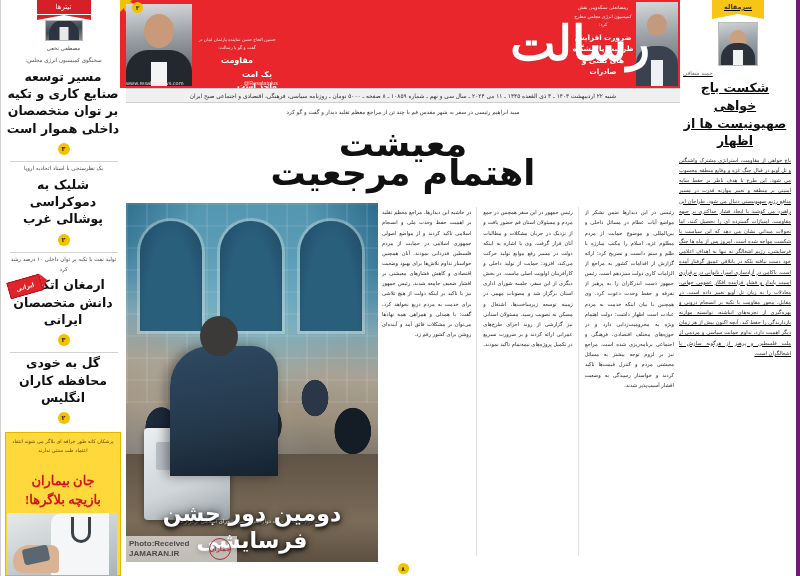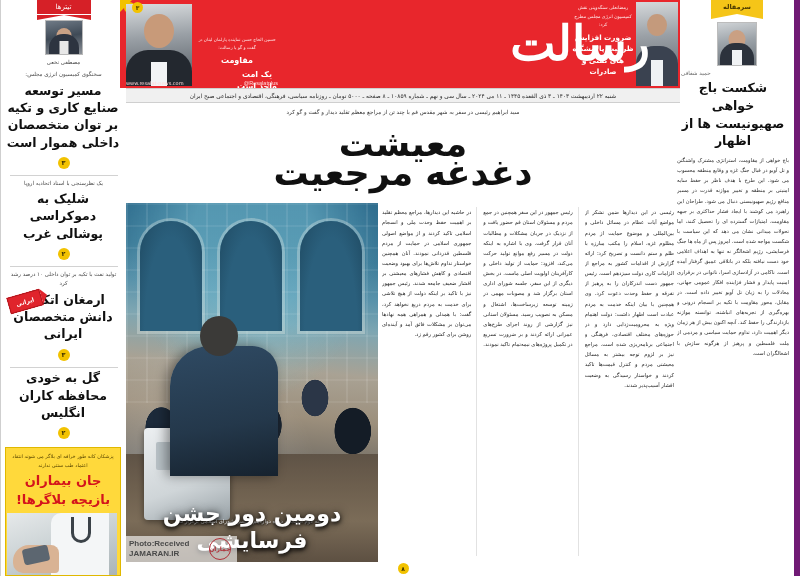--- a/index.html
+++ b/index.html
@@ -104,21 +104,21 @@
     border-left: 6px solid #e0242c;
   }
   .yellow-box {
     width: 116px; background: #ffd93b;
     border: 1px solid #e0b800; margin: 4px auto 0 auto;
     padding: 4px 3px 0 3px; position: relative;
   }
   .yellow-box .yk { font-size: 5px; line-height: 1.7; color: #5a4700; text-align: center; }
   .yellow-box .yh {
     font-size: 13px; font-weight: bold; color: #d4141c;
-    line-height: 1.3; text-align: center; margin: 4px 0 4px 0;
+    line-height: 1.3; text-align: center; margin: 19px 0 4px 0; font-family: Liberation Serif, serif;
   }
   .yellow-photo {
     width: 110px; height: 62px; margin: 0 auto;
     background: linear-gradient(160deg,#e6e9ea 0%,#cfd6d8 40%,#aab4b8 100%);
     position: relative; overflow: hidden;
   }
   .yellow-photo .coat {
     position: absolute; right: 8px; top: 0; width: 58px; height: 62px;
     background: #f4f6f7; border-radius: 10px 0 0 0;
   }
@@ -299,23 +299,24 @@
   .foot-circle {
     width: 11px; height: 11px; border-radius: 50%;
     background: #f2c200; color: #3a2e00; font-size: 6px;
     line-height: 11px; text-align: center; font-weight: bold;
     margin: 1px auto 0 auto;
   }
 
   
   .left-col {
     width: 120px; flex: 0 0 120px;
-    background: #ffffff; border-right: 6px solid #701a75;
+    background: #ffffff; border-right: 4px solid #701a75;
     padding: 0 5px; display: flex; flex-direction: column; align-items: center;
     position: relative;
+    text-decoration: underline;
   }
   .ribbon-yellow {
     position: relative; width: 52px; height: 14px;
     background: #f5c518; color: #4a3800;
     font-size: 6.5px; line-height: 14px; text-align: center; font-weight: bold;
   }
   .ribbon-yellow:after {
     content: ""; position: absolute; left: 0; top: 14px;
     border-left: 26px solid #f5c518; border-right: 26px solid #f5c518;
     border-bottom: 5px solid transparent;
@@ -448,21 +449,21 @@
 
       <div class="logo-ar">رسالت</div>
 
       <div class="handle">@Resalatplus</div>
     </header>
 
     <div class="dateline">شنبه ۲۲ اردیبهشت ۱۴۰۳ ـ ۳ ذی القعده ۱۴۴۵ ـ ۱۱ می ۲۰۲۴ ـ سال سی و نهم ـ شماره ۱۰۸۵۹ ـ ۸ صفحه ـ ۵۰۰۰ تومان ـ روزنامه سیاسی، فرهنگی، اقتصادی و اجتماعی صبح ایران</div>
 
     <div class="top-kicker">سید ابراهیم رئیسی در سفر به شهر مقدس قم با چند تن از مراجع معظم تقلید دیدار و گفت و گو کرد</div>
     <div class="main-head">معیشت</div>
-    <div class="main-head" style="margin-top:-24px;">دغدغه مرجعیت</div>
+    <div class="main-head" style="margin-top:-24px;">اهتمام مرجعیت</div>
 
     <div class="body-area">
 
       <div class="text-cols">
         <div class="tcol">رئیسی در این دیدارها ضمن تشکر از مواضع آیات عظام در مسائل داخلی و بین‌المللی و موضوع حمایت از مردم مظلوم غزه، اسلام را مکتب مبارزه با ظلم و ستم دانست و تصریح کرد: ارائه گزارش از اقدامات کشور به مراجع از الزامات کاری دولت سیزدهم است. رئیس جمهور دست اندرکاران را به پرهیز از تفرقه و حفظ وحدت دعوت کرد. وی همچنین با بیان اینکه خدمت به مردم عبادت است اظهار داشت: دولت اهتمام ویژه به محرومیت‌زدایی دارد و در حوزه‌های مختلف اقتصادی، فرهنگی و اجتماعی برنامه‌ریزی شده است. مراجع نیز بر لزوم توجه بیشتر به مسائل معیشتی مردم و کنترل قیمت‌ها تاکید کردند و خواستار رسیدگی به وضعیت اقشار آسیب‌پذیر شدند.</div>
         <div class="tcol">رئیس جمهور در این سفر همچنین در جمع مردم و مسئولان استان قم حضور یافت و از نزدیک در جریان مشکلات و مطالبات آنان قرار گرفت. وی با اشاره به اینکه دولت در مسیر رفع موانع تولید حرکت می‌کند، افزود: حمایت از تولید داخلی و کارآفرینان اولویت اصلی ماست. در بخش دیگری از این سفر، جلسه شورای اداری استان برگزار شد و مصوبات مهمی در زمینه توسعه زیرساخت‌ها، اشتغال و مسکن به تصویب رسید. مسئولان استانی نیز گزارشی از روند اجرای طرح‌های عمرانی ارائه کردند و بر ضرورت تسریع در تکمیل پروژه‌های نیمه‌تمام تاکید نمودند.</div>
         <div class="tcol">در حاشیه این دیدارها، مراجع معظم تقلید بر اهمیت حفظ وحدت ملی و انسجام اسلامی تاکید کردند و از مواضع اصولی جمهوری اسلامی در حمایت از مردم فلسطین قدردانی نمودند. آنان همچنین خواستار تداوم تلاش‌ها برای بهبود وضعیت اقتصادی و کاهش فشارهای معیشتی بر اقشار ضعیف جامعه شدند. رئیس جمهور نیز با تاکید بر اینکه دولت از هیچ تلاشی برای خدمت به مردم دریغ نخواهد کرد، گفت: با همدلی و همراهی همه نهادها می‌توان بر مشکلات فائق آمد و آینده‌ای روشن برای کشور رقم زد.</div>
       </div>
 
       <figure class="photo-block">

